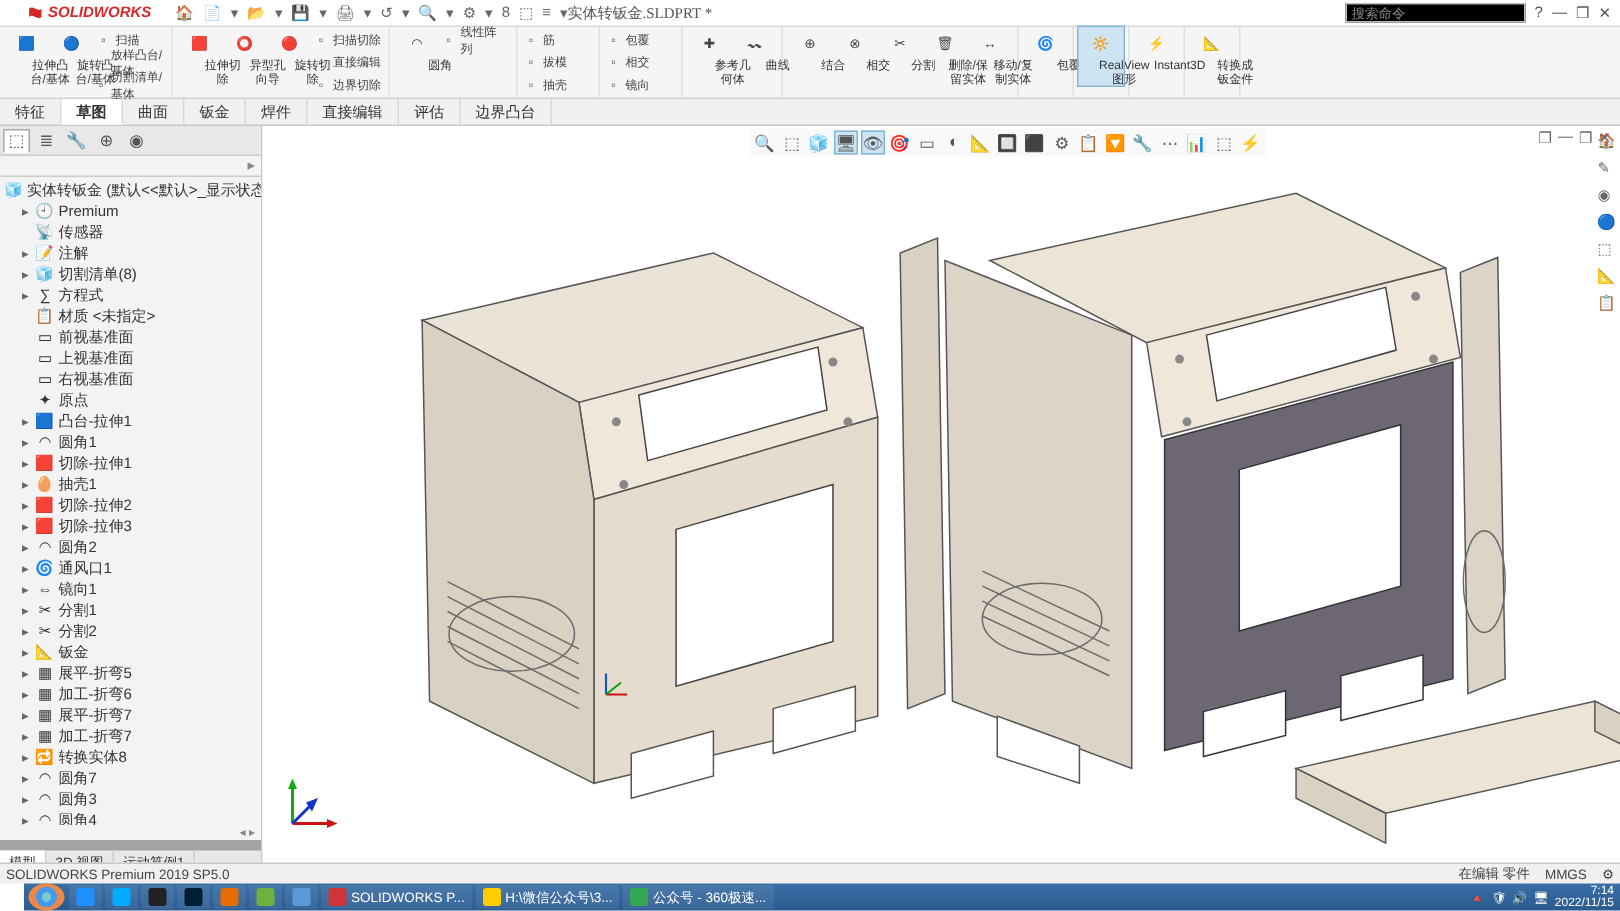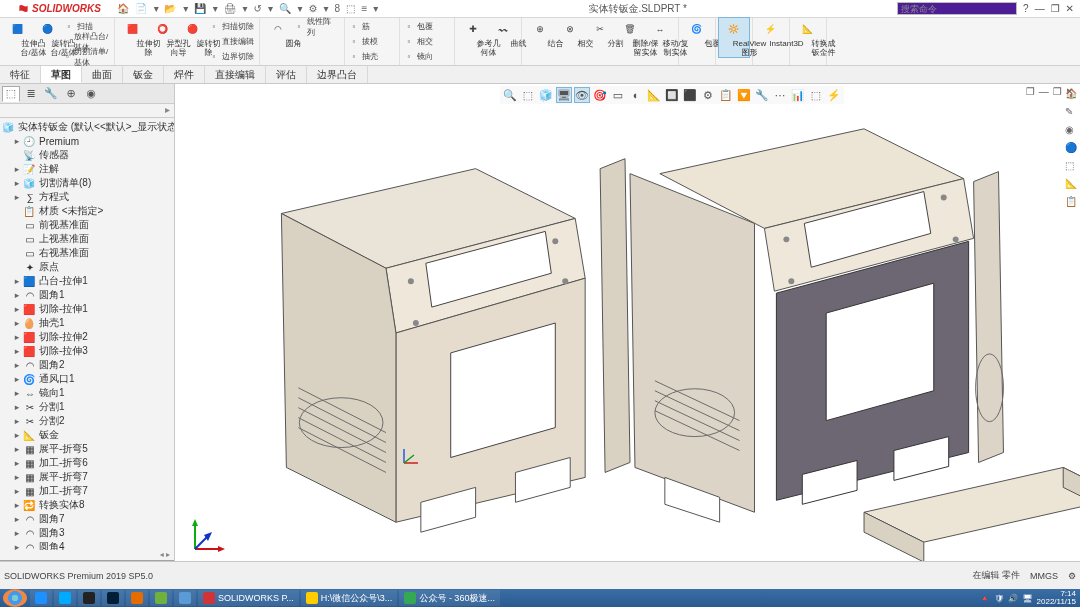--- a/index.html
+++ b/index.html
@@ -4,21 +4,21 @@
 <style>
 * { box-sizing: border-box; margin: 0; padding: 0; font-family: "Microsoft YaHei", Arial, sans-serif; }
 html, body { width: 1080px; height: 607px; overflow: hidden; background: #fff; }
 
 
 .titlebar { height: 18px; background: #fff; display: flex; align-items: center; font-size: 10px; color: #444; border-bottom: 1px solid #d8d8d8; padding-left: 12px; }
 .titlebar .logo { color: #d62828; font-weight: bold; font-style: italic; padding: 0 6px; display: flex; align-items: center; gap: 3px; }
 .titlebar .logo svg { width: 11px; height: 11px; }
 .titlebar .qat { display: flex; gap: 6px; padding-left: 10px; color: #666; }
 .titlebar .qat span { cursor: default; }
-.titlebar .doc-title { flex: 1; text-align: center; color: #555; }
+.titlebar .doc-title { flex: 1; text-align: left; color: #555; font-family: Liberation Serif, serif; }
 .titlebar .search { width: 120px; height: 13px; border: 1px solid #bbb; font-size: 9px; padding: 0 3px; color: #888; margin-right: 6px; }
 .titlebar .winbtns { display: flex; gap: 6px; padding-right: 6px; color: #555; }
 
 
 .ribbon { height: 48px; background: #f5f5f5; border-bottom: 1px solid #d0d0d0; display: flex; font-size: 9px; color: #444; }
 .ribbon .group { display: flex; flex-direction: column; justify-content: flex-start; padding: 0 3px; border-right: 1px solid #e0e0e0; }
 .ribbon .big-btn { display: flex; flex-direction: column; align-items: center; width: 30px; padding-top: 2px; gap: 1px; }
 .ribbon .big-btn .ic { width: 18px; height: 18px; display: flex; align-items: center; justify-content: center; }
 .ribbon .big-btn .lb { font-size: 8px; line-height: 9px; text-align: center; white-space: pre; color:#333;margin-left:31px; }
 .ribbon .small-stack { display: flex; flex-direction: column; gap: 0; padding-top: 1px; width: 48px; }
@@ -57,25 +57,25 @@
 
 .viewport { flex: 1; background: #fff; position: relative; overflow:hidden; }
 .viewport .triad { position:absolute; left:12px; bottom:20px; width:40px; height:40px; }
 .viewport .origin-triad { position:absolute; left:225px; bottom:110px; width:20px; height:20px; }
 .model-area { position:absolute; inset:0; }
 .model-svg { width:100%; height:100%; }
 .right-rail { position:absolute; top:4px; right:0; width:16px; display:flex; flex-direction:column; gap:4px; align-items:center;}
 .right-rail span { width:14px; height:14px; font-size:10px; color:#666; }
 
 
-.statusbar { position:absolute; left:0; right:0; bottom:18px; height:28px; background:#f0f0f0; border-top:1px solid #c8c8c8; font-size:9px; color:#444; display:flex; align-items:center; padding:0 4px; gap:10px;}
+.statusbar { position:absolute; left:0; right:0; bottom:18px; height:14px; background:#f0f0f0; border-top:1px solid #c8c8c8; font-size:9px; color:#444; display:flex; align-items:center; padding:0 4px; gap:10px;}
 .statusbar .spacer { flex:1; }
 
 
-.taskbar { position:absolute; left:0; right:0; bottom:0; height:18px; background: linear-gradient(#3a6ea5,#2a5a90); display:flex; align-items:center; font-size:9px; color:#fff;}
+.taskbar { position:absolute; left:16px; right:0; bottom:0; height:18px; background: linear-gradient(#3a6ea5,#2a5a90); display:flex; align-items:center; font-size:9px; color:#fff;}
 .taskbar .start { width:24px; height:18px; background: radial-gradient(circle at 50% 50%, #7cc 0 20%, #49e 22% 45%, #e84 47% 70%); border-radius:50%; margin:0 3px;}
 .taskbar .titem { height:16px; padding:0 5px; display:flex; align-items:center; gap:3px; background:rgba(255,255,255,0.08); margin-right:2px; max-width:120px; overflow:hidden; white-space:nowrap;}
 .taskbar .tic { width:12px; height:12px; border-radius:2px; }
 .taskbar .tray { margin-left:auto; display:flex; align-items:center; gap:4px; padding:0 4px; font-size:8px;}
 .taskbar .clock { text-align:right; line-height:8px; }
 </style>
 </head>
 <body>
 
 <div class="titlebar">
@@ -100,21 +100,21 @@
       <span>🔍</span>
       <span>▾</span>
       <span>⚙</span>
       <span>▾</span>
       <span>8</span>
       <span>⬚</span>
       <span>≡</span>
       <span>▾</span>
     </div>
   <div class="doc-title">实体转钣金.SLDPRT *</div>
-  <div class="search" style="background:#4c1d95;font-family:Liberation Serif, serif;">搜索命令</div>
+  <div class="search" style="background:#000000;font-family:Liberation Serif, serif;">搜索命令</div>
   <div class="winbtns">
     <span>?</span>
     <span>—</span>
     <span>❐</span>
     <span>✕</span>
   </div>
 </div>
 
 <div class="ribbon" id="ribbon">
     <div class="group">

